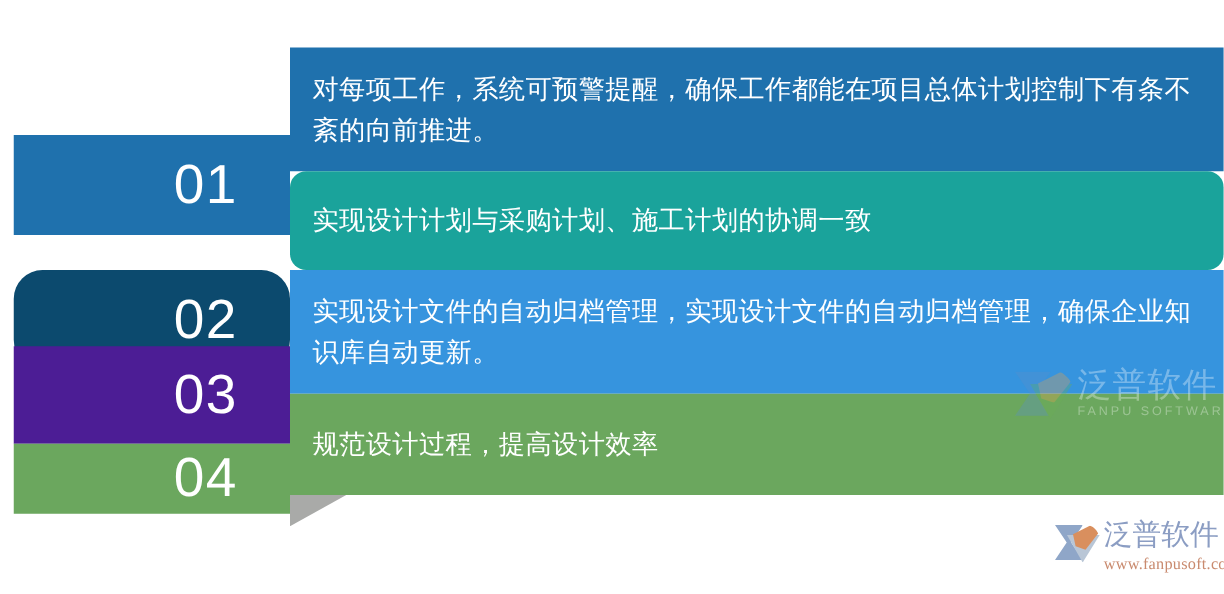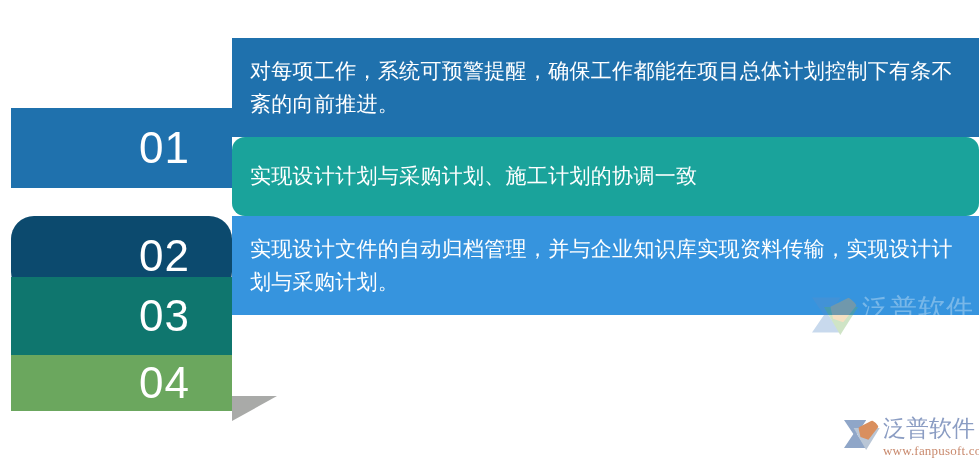--- a/index.html
+++ b/index.html
@@ -36,21 +36,21 @@
     color: #ffffff;
     font-size: 44px;
     font-weight: 400;
     letter-spacing: 1px;
     line-height: 1;
     font-family: "Liberation Sans", "DejaVu Sans", sans-serif;
   }
 
   .nb-1 { top: 108px; height: 80px; background: #1F71AD; }
   .nb-2 { top: 216px; height: 79px; background: #0c4a6e; border-radius: 23px; }
-  .nb-3 { top: 277px; height: 78px; background: #0f766e; }
+  .nb-3 { top: 277px; height: 78px; background: #4c1d95; }
   .nb-4 { top: 355px; height: 56px; background: #6BA75E; }
 
   
   .text-panel {
     position: absolute;
     left: 232px;
     width: 747px;
     box-sizing: border-box;
     padding: 0 26px 0 18px;
     display: flex;
@@ -186,23 +186,26 @@
 
   <div class="text-panel tp-1">
     <div class="panel-text">对每项工作，系统可预警提醒，确保工作都能在项目总体计划控制下有条不紊的向前推进。</div>
   </div>
 
   <div class="text-panel tp-2">
     <div class="panel-text">实现设计计划与采购计划、施工计划的协调一致</div>
   </div>
 
   <div class="text-panel tp-3">
-    <div class="panel-text">实现设计文件的自动归档管理，并与企业知识库实现资料传输，实现设计计划与采购计划。</div>
-  </div>
-
+    <div class="panel-text">实现设计文件的自动归档管理，实现设计文件的自动归档管理，确保企业知识库自动更新。</div>
+  </div>
+
+  <div class="text-panel tp-4">
+    <div class="panel-text">规范设计过程，提高设计效率</div>
+  </div>
 
   <div class="fold-shadow"></div>
 
   <div class="num-block nb-1">
     <span class="num-label">01</span>
   </div>
 
   <div class="num-block nb-2">
     <span class="num-label">02</span>
   </div>

